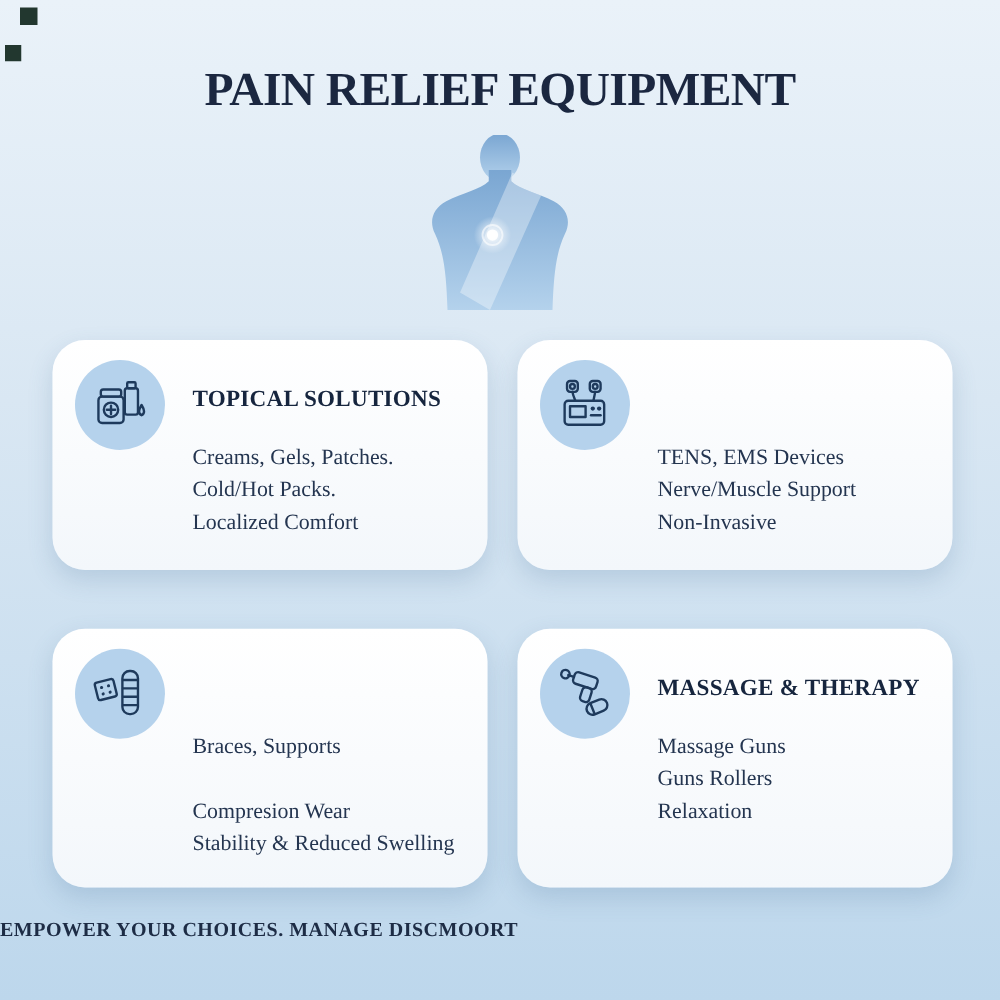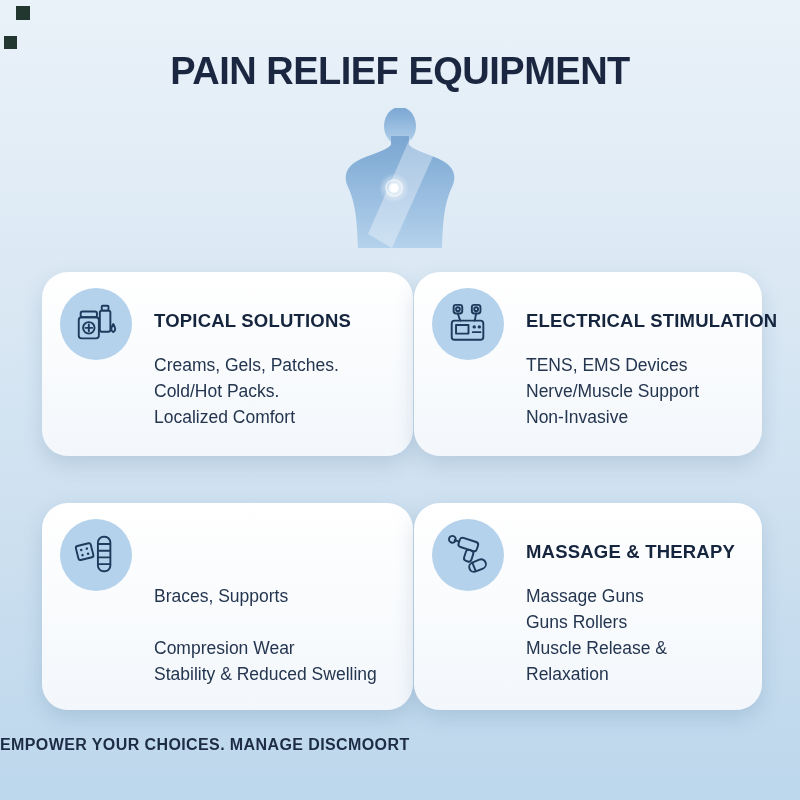--- a/index.html
+++ b/index.html
@@ -1,37 +1,37 @@
 <!DOCTYPE html>
 <html><head>
 <meta charset="utf-8">
 <style>
   html,body{margin:0;padding:0;}
   .stage{
     position:relative;width:800px;height:800px;overflow:hidden;
-    font-family:Liberation Sans, sans-serif;
+    font-family:Liberation Serif, serif;
     background:linear-gradient(180deg,#eaf2f9 0%,#d9e7f3 40%,#bdd7ec 100%);
   }
   .artifact{position:absolute;background:#22372f;}
   .artifact.a1{left:16px;top:6px;width:14px;height:14px;}
   .artifact.a2{left:4px;top:36px;width:13px;height:13px;}
   .page-title{
     position:absolute;top:50px;left:0;width:100%;margin:0;
     text-align:center;font-size:38px;font-weight:800;letter-spacing:-0.5px;
     color:#1b2740;
   }
   .torso{position:absolute;left:338px;top:108px;width:124px;height:140px;}
   .card{
     position:absolute;width:348px;border-radius:26px;
     background:linear-gradient(180deg,#ffffff 0%,#f3f7fb 100%);
     box-shadow:0 8px 20px rgba(70,110,150,0.20);
   }
   .card.r1{top:272px;height:184px;}
   .card.r2{top:503px;height:207px;}
-  .card.c1{left:42px;padding-left:23px;}
+  .card.c1{left:42px;}
   .card.c2{left:414px;}
   .badge{
     position:absolute;left:18px;top:16px;width:72px;height:72px;border-radius:50%;
     background:#b5d2ec;display:flex;align-items:center;justify-content:center;
   }
   .badge svg{width:46px;height:46px;}
   .card-title{
     position:absolute;left:112px;top:38px;margin:0;white-space:nowrap;
     font-size:18.5px;font-weight:700;letter-spacing:0.2px;color:#16253e;
   }
@@ -111,21 +111,20 @@
         <rect class="ic" x="28" y="4" width="9" height="9" rx="2.5"></rect>
         <circle class="ic" cx="32.5" cy="8.5" r="2"></circle>
         <path class="ic" d="M13.5 13 C 14 16 15 18 16 20.5 M32.5 13 C 32 16 31.5 18 31 20.5"></path>
         <rect class="ic" x="7" y="20.5" width="33" height="20" rx="3"></rect>
         <rect class="ic" x="11.5" y="25" width="13" height="9"></rect>
         <circle class="icf" cx="30.5" cy="27" r="1.8"></circle>
         <circle class="icf" cx="35.8" cy="27" r="1.8"></circle>
         <path class="ic" d="M29 32.5 H37"></path>
       </svg>
     </div>
-    <h2 class="card-title">ELECTRICAL STIMULATION</h2>
     <div class="card-body">
       <div class="line">TENS, EMS Devices</div>
       <div class="line">Nerve/Muscle Support</div>
       <div class="line">Non-Invasive</div>
     </div>
   </section>
 
   <section class="card r2 c1">
     <div class="badge">
       <svg viewBox="0 0 48 48">
@@ -160,20 +159,19 @@
         <g transform="rotate(-22 34 35)">
           <rect class="ic" x="25" y="30" width="18" height="10" rx="5" fill="#a9c7e3"></rect>
           <path class="ic" d="M30 30.5 V39.5"></path>
         </g>
       </svg>
     </div>
     <h2 class="card-title">MASSAGE &amp; THERAPY</h2>
     <div class="card-body">
       <div class="line">Massage Guns</div>
       <div class="line">Guns Rollers</div>
-      <div class="line">Muscle Release &amp;</div>
       <div class="line">Relaxation</div>
     </div>
   </section>
 
   <div class="footer-tagline">EMPOWER YOUR CHOICES. MANAGE DISCMOORT</div>
 
 </div>
 
 </body></html>

